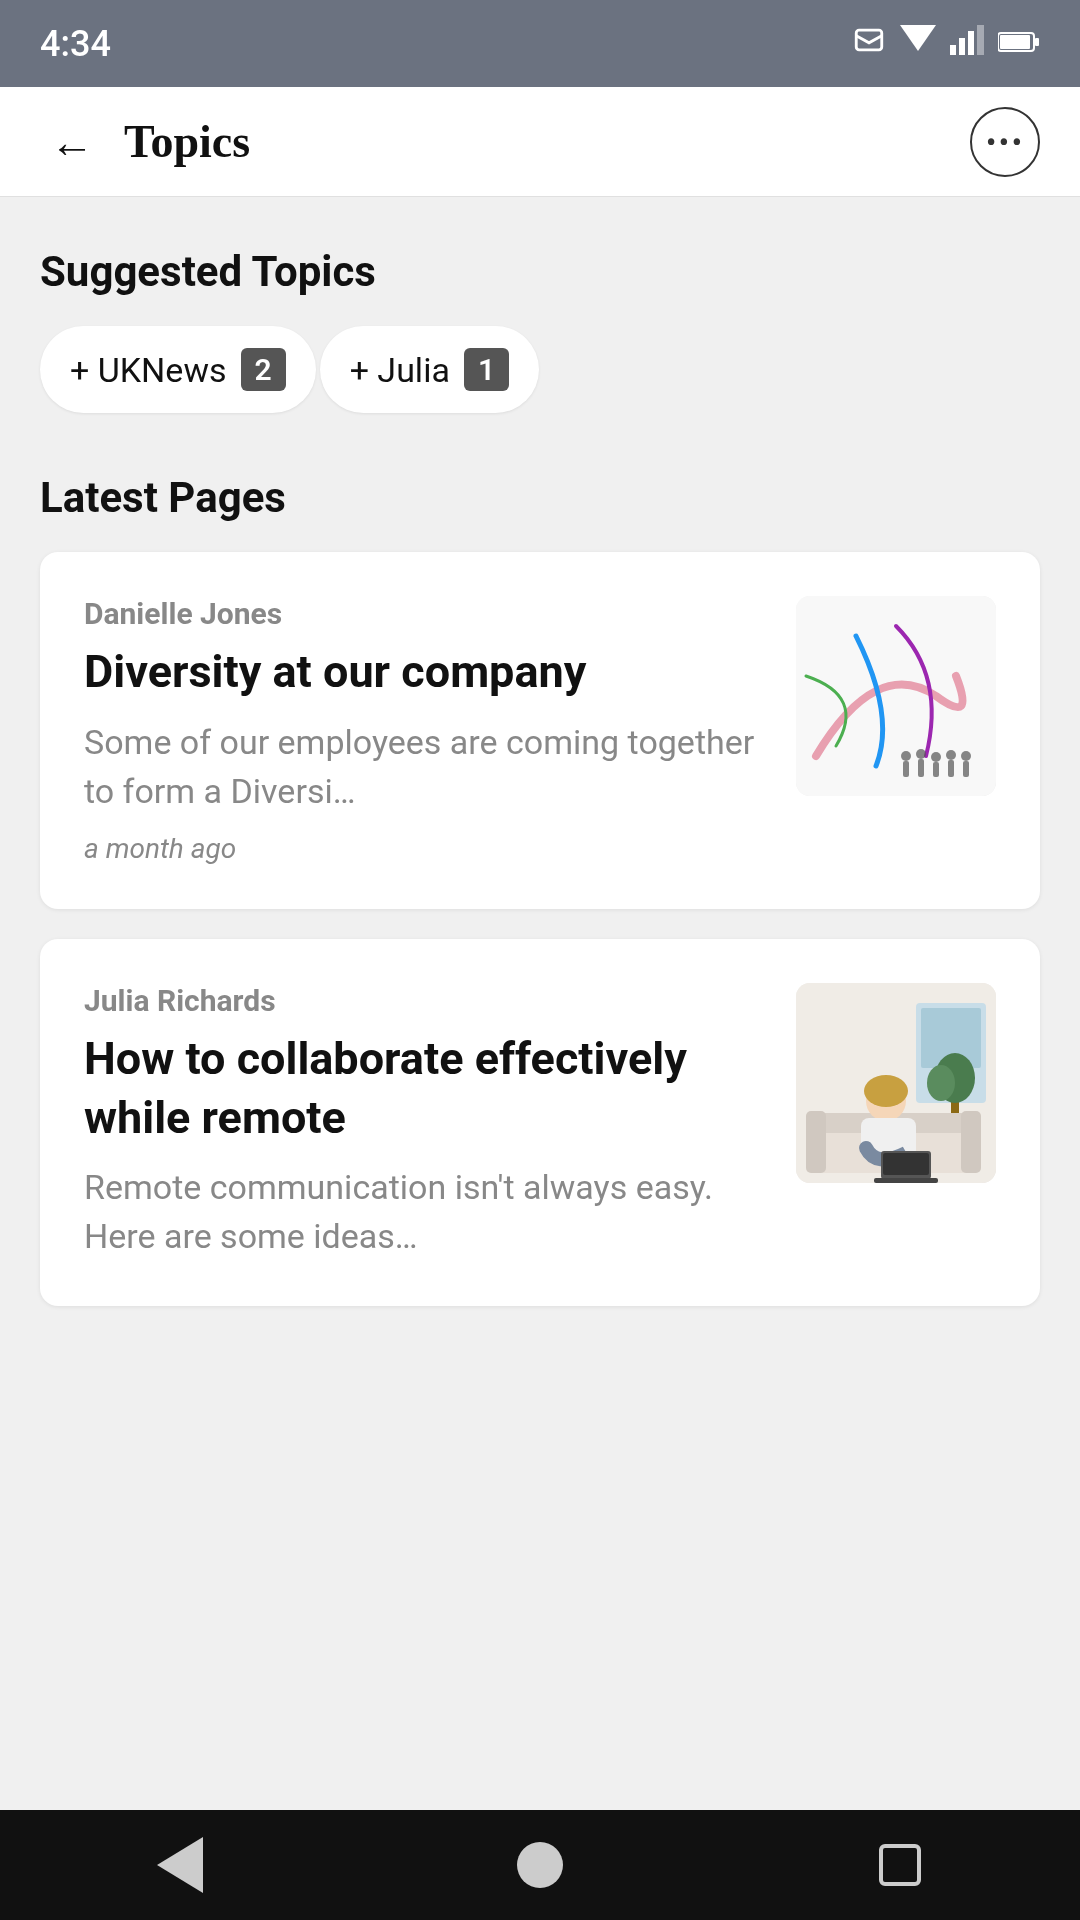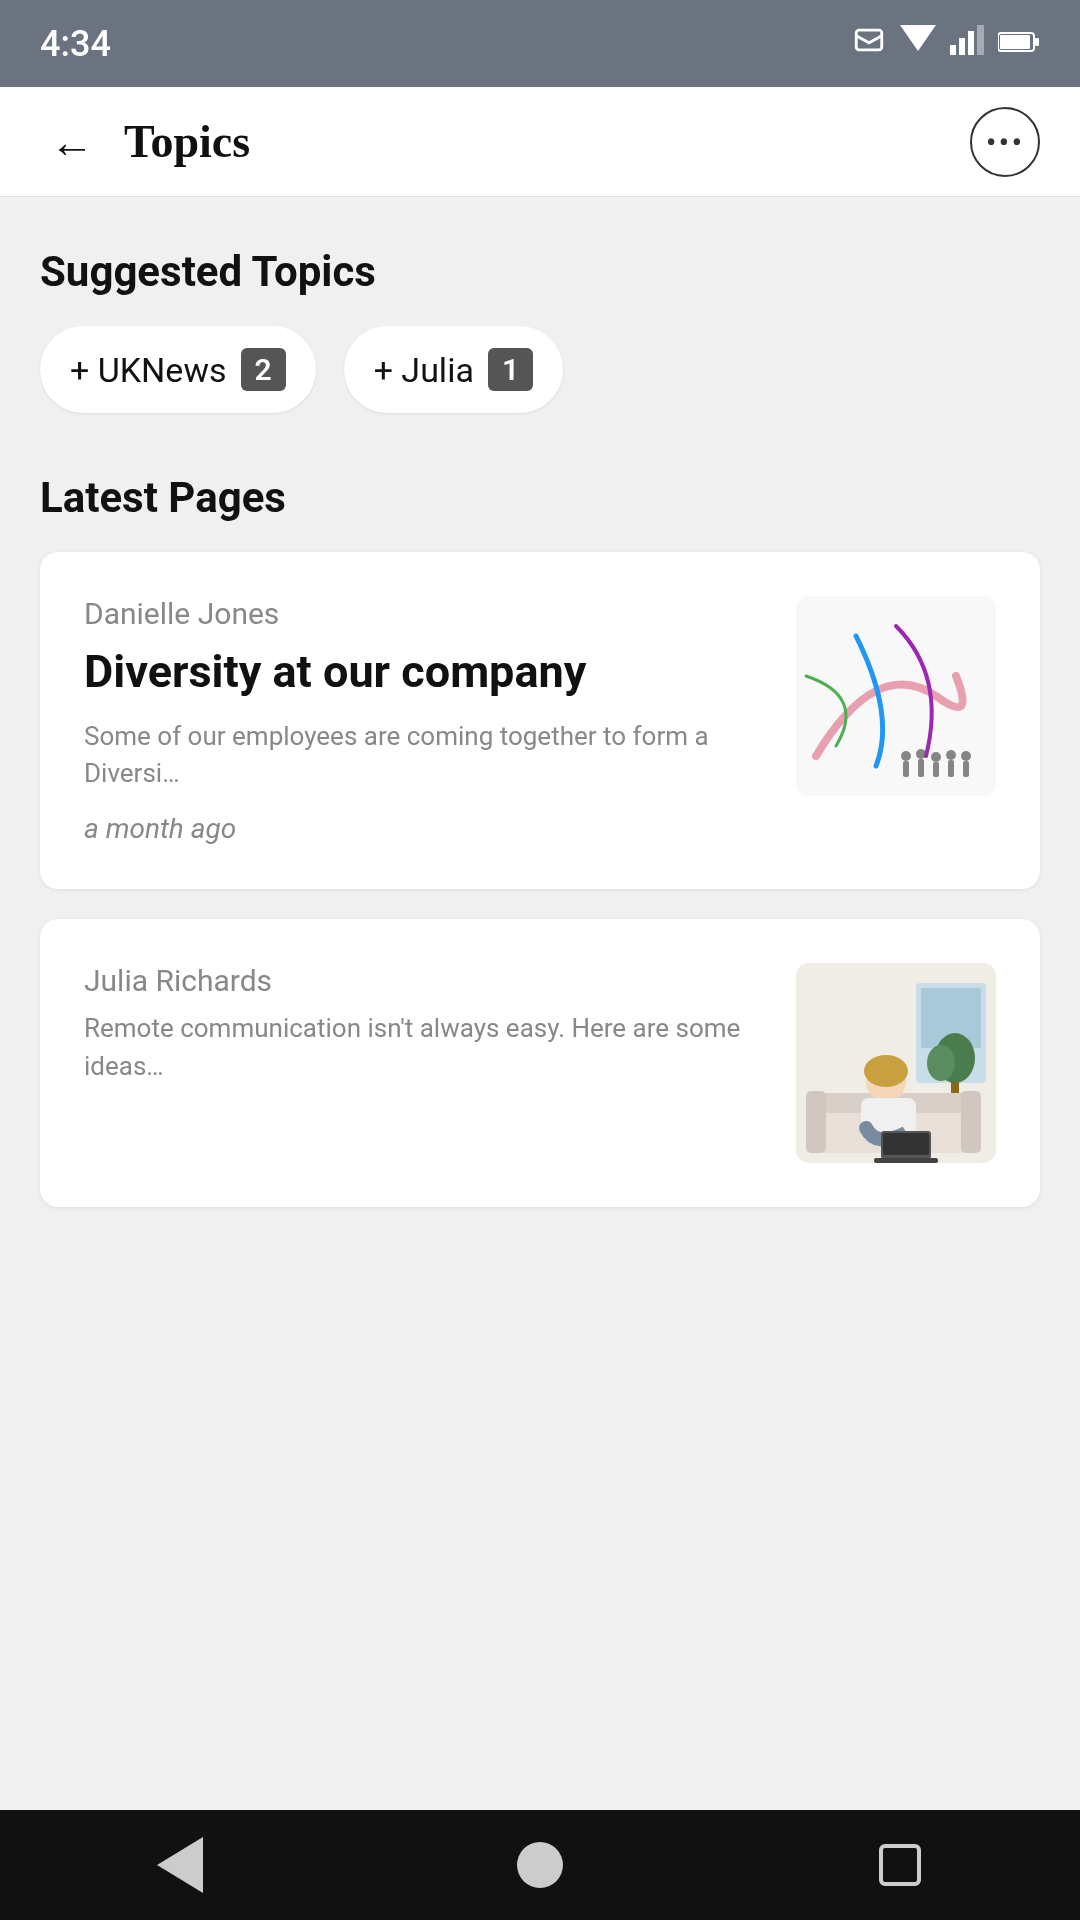--- a/index.html
+++ b/index.html
@@ -120,21 +120,21 @@
     }
 
     
     .suggested-topics {
       margin-bottom: 60px;
     }
 
     .topic-chips {
       display: flex;
       flex-wrap: wrap;
-      gap: 28px;
+      gap: 4px;
     }
 
     .topic-chip {
       background: #ffffff;
       border-radius: 50px;
       padding: 22px 30px;
       display: flex;
       align-items: center;
       gap: 14px;
       cursor: pointer;
@@ -180,34 +180,34 @@
       gap: 30px;
     }
 
     .page-card-text {
       flex: 1;
     }
 
     .page-card-author {
       font-size: 30px;
       color: #888;
-      font-weight: 400;
+      font-weight: 700;
       margin-bottom: 12px;
     }
 
     .page-card-title {
       font-size: 45px;
       font-weight: 700;
       color: #111;
       margin-bottom: 16px;
       line-height: 1.3;
     }
 
     .page-card-excerpt {
-      font-size: 26px;
+      font-size: 34px;
       color: #888;
       line-height: 1.45;
       margin-bottom: 0;
     }
 
     .page-card-thumbnail {
       width: 200px;
       height: 200px;
       border-radius: 14px;
       overflow: hidden;
@@ -380,20 +380,21 @@
           </svg>
         </div>
       </div>
       <div class="page-card-timestamp">a month ago</div>
     </div>
 
     <div class="page-card">
       <div class="page-card-inner">
         <div class="page-card-text">
           <div class="page-card-author">Julia Richards</div>
+          <div class="page-card-title">How to collaborate effectively while remote</div>
           <div class="page-card-excerpt">Remote communication isn't always easy. Here are some ideas…</div>
         </div>
         <div class="page-card-thumbnail thumbnail-remote">
           <svg class="thumb-svg" viewBox="0 0 200 200" xmlns="http://www.w3.org/2000/svg">
             <rect width="200" height="200" fill="#f0ece6"></rect>
 
             <rect x="120" y="20" width="70" height="100" fill="#c8dde8" rx="4"></rect>
             <rect x="125" y="25" width="60" height="60" fill="#a8cad8" rx="2"></rect>
 
             <rect x="155" y="100" width="8" height="30" fill="#8B6914"></rect>

